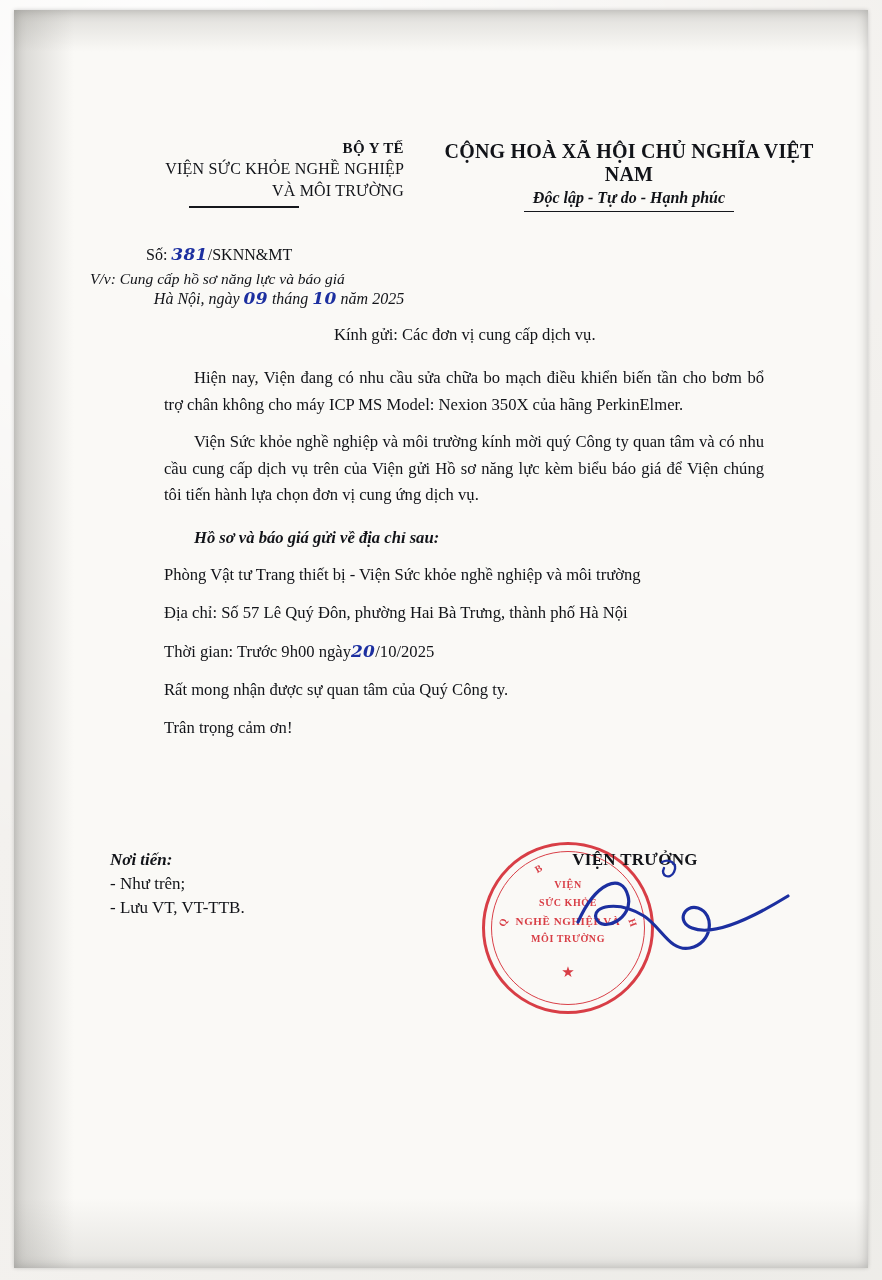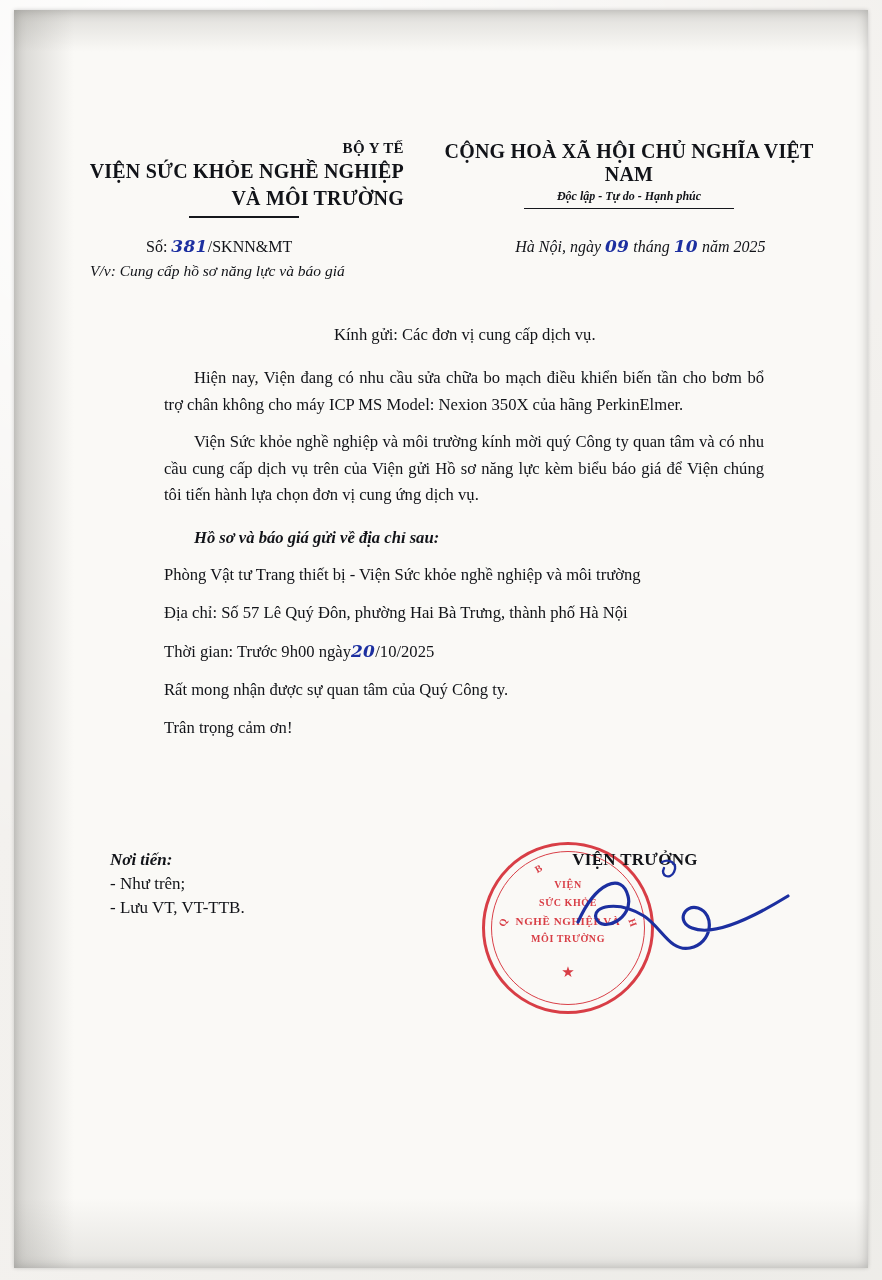--- a/index.html
+++ b/index.html
@@ -70,62 +70,63 @@
     text-align: right;
     position: relative;
   }
   .ministry {
     font-size: 15px;
     letter-spacing: .4px;
     font-weight: 700;
     font-variant: small-caps;
   }
   .institute {
-    font-size: 20px;
-    font-weight: 700;
+    font-size: 16px;
+    font-weight: 400;
     letter-spacing: .2px;
     margin-top: 2px;
     line-height: 1.25;
   }
   .rule-short {
     width: 110px;
     height: 1.6px;
     background: #15171c;
     margin: 5px auto 0;
   }
   .nation-block {
     width: 390px;
     text-align: center;
   }
   .nation {
     font-size: 20px;
     font-weight: 700;
     letter-spacing: .2px;
   }
   .motto {
-    font-size: 12px;
+    font-size: 16px;
     font-weight: 700;
     font-style: italic;
     margin-top: 3px;
   }
   .rule-motto {
     width: 210px;
     height: 1.4px;
     background: #15171c;
     margin: 4px auto 0;
   }
 
   
   .numrow {
     position: absolute;
     left: 70px;
-    top: 226px;
+    top: 234px;
     width: 740px;
     display: flex;
     justify-content: space-between;
+    flex-direction: column;
   }
   .numblock { width: 330px; text-align: left; padding-left: 62px; }
   .numline { font-size: 16px; }
   .handwrite {
     font-family: "DejaVu Serif", serif;
     color: #1c2fa0;
     font-style: italic;
     font-weight: 700;
     font-size: 17px;
     letter-spacing: .3px;

